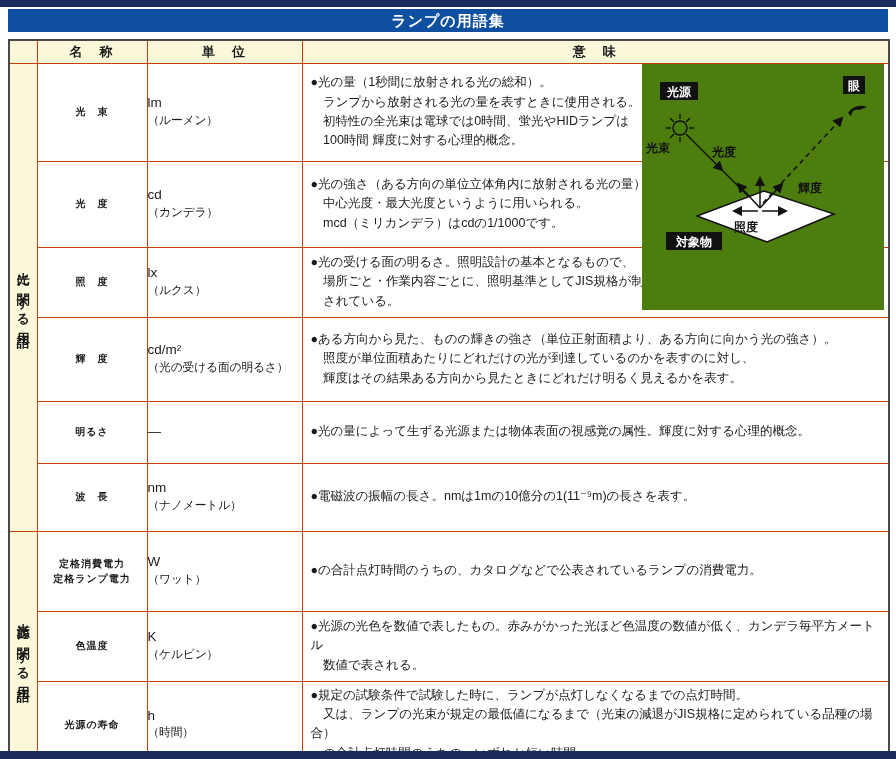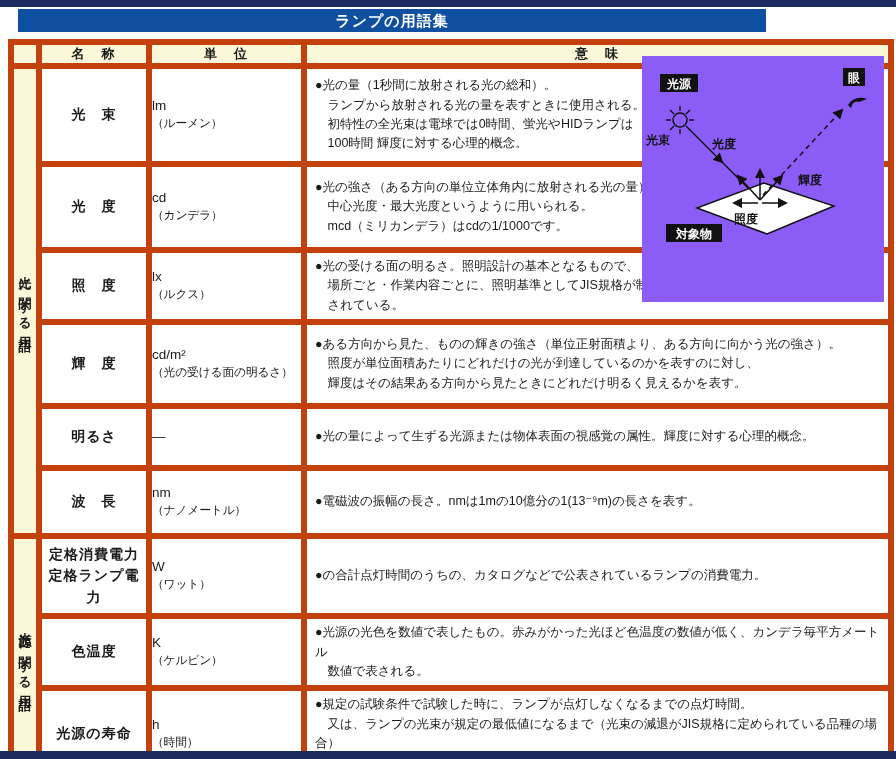--- a/index.html
+++ b/index.html
@@ -1,37 +1,37 @@
 <!DOCTYPE html>
 <html><head>
 <meta charset="utf-8">
 <style>
   html,body{margin:0;padding:0;background:#fff;}
   body{font-family:"Liberation Sans","DejaVu Sans",sans-serif;color:#1a1a1a;}
   .page{position:relative;width:896px;height:759px;background:#fff;overflow:hidden;}
   .top-bar{position:absolute;left:0;top:0;width:896px;height:7px;background:#1c2b5e;}
   .bottom-bar{position:absolute;left:0;top:751px;width:896px;height:8px;background:#1c2b5e;}
-  .title-bar{position:absolute;left:8px;top:9px;width:748px;height:23px;background:#0e4f9f;
-             color:#fff;font-weight:bold;font-size:15px;line-height:23px;text-align:center;letter-spacing:1px;margin-left:10px;}
+  .title-bar{position:absolute;left:8px;top:9px;width:880px;height:23px;background:#0e4f9f;
+             color:#fff;font-weight:bold;font-size:15px;line-height:23px;text-align:center;letter-spacing:1px;}
   table.glossary{position:absolute;left:8px;top:39px;width:880px;border-collapse:collapse;table-layout:fixed;}
-  table.glossary td,table.glossary th{border:6px solid #c2410c;padding:0;box-sizing:border-box;vertical-align:middle;}
+  table.glossary td,table.glossary th{border:1px solid #c2410c;padding:0;box-sizing:border-box;vertical-align:middle;}
   table.glossary{border:2px solid #4a4a4a;}
   tr.hdr{height:23px;background:#faf8d9;}
   tr.hdr th{font-size:13px;font-weight:bold;letter-spacing:2px;}
   td.vlabel{background:#faf8d9;text-align:center;}
   td.vlabel span{writing-mode:vertical-rl;font-size:13px;font-weight:bold;letter-spacing:3px;line-height:1;}
-  td.name{text-align:center;font-size:14px;font-weight:bold;letter-spacing:1px;white-space:pre-wrap;line-height:1.55;}
+  td.name{text-align:center;font-size:10px;font-weight:bold;letter-spacing:1px;white-space:pre-wrap;line-height:1.55;}
   td.unit{}
   .u-sym{font-size:13.5px;line-height:1.4;}
   .u-name{font-size:11.8px;line-height:1.4;letter-spacing:-0.2px;font-family:Liberation Mono, monospace;}
   td.meaning{vertical-align:middle;}
   .mtext{font-size:12.5px;line-height:1.55;white-space:pre-wrap;padding:4px 4px 4px 8px;}
   tr.r1{height:98px;} tr.r2{height:86px;} tr.r3{height:70px;} tr.r4{height:84px;}
   tr.r5{height:62px;} tr.r6{height:68px;margin-left:41px;} tr.r7{height:80px;} tr.r8{height:70px;} tr.r9{height:70px;}
-  .diagram{position:absolute;left:642px;top:56px;width:242px;height:246px;background:#8b5cf6;text-decoration:underline;}
+  .diagram{position:absolute;left:642px;top:64px;width:242px;height:246px;background:#4d7c0f;text-decoration:underline;}
   .diagram svg{display:block;}
   .dg-label{font-size:12px;font-weight:bold;fill:#111;}
   .dg-boxtext{font-size:12px;font-weight:bold;fill:#fff;text-anchor:middle;}
 </style>
 </head>
 <body>
 
 <div class="page">
   <div class="top-bar"></div>
   <div class="title-bar">ランプの用語集</div>
@@ -111,21 +111,21 @@
             <div class="mtext">●光の量によって生ずる光源または物体表面の視感覚の属性。輝度に対する心理的概念。</div>
           </td>
     </tr>
     <tr class="r6">
       <td class="name">波　長</td>
       <td class="unit">
         <div class="u-sym">nm</div>
         <div class="u-name">（ナノメートル）</div>
       </td>
       <td class="meaning">
-            <div class="mtext">●電磁波の振幅の長さ。nmは1mの10億分の1(13⁻⁹m)の長さを表す。</div>
+            <div class="mtext">●電磁波の振幅の長さ。nmは1mの10億分の1(11⁻⁹m)の長さを表す。</div>
           </td>
     </tr>
 
     <tr class="r7">
       <td class="vlabel" rowspan="3"><span>光源に関する用語</span></td>
       <td class="name">定格消費電力
 定格ランプ電力</td>
       <td class="unit">
         <div class="u-sym">W</div>
         <div class="u-name">（ワット）</div>

